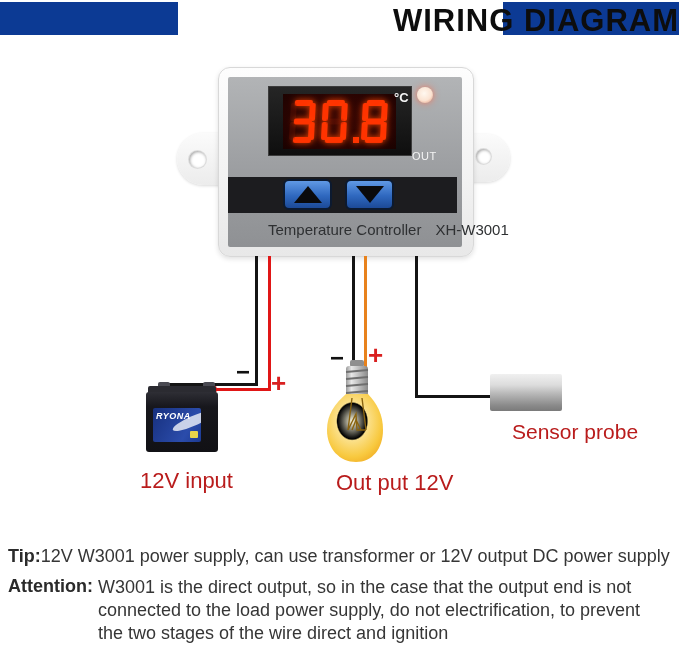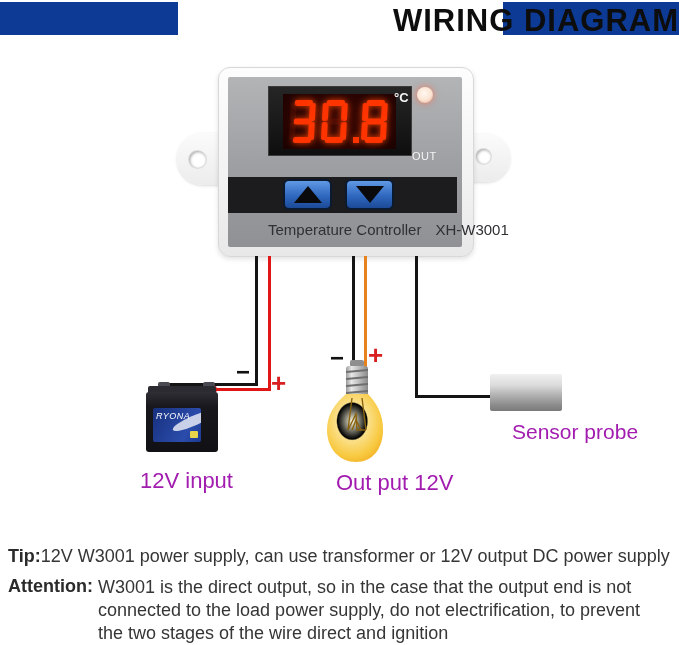--- a/index.html
+++ b/index.html
@@ -70,33 +70,33 @@
   .bat-term{position:absolute;top:0;width:12px;height:8px;background:#4a4a52;border-radius:2px;}
   .bat-term.neg{left:12px;}
   .bat-term.pos{left:57px;}
   .bat-body{position:absolute;left:0;top:10px;width:72px;height:60px;
             background:linear-gradient(180deg,#2e2e35 0%,#17171c 25%,#111115 100%);
             border-radius:3px;}
   .bat-label{position:absolute;left:7px;top:26px;width:48px;height:34px;overflow:hidden;
              background:linear-gradient(120deg,#17307e,#2b4cab 70%,#1c3a92);border-radius:2px;}
   .bat-swoosh{position:absolute;left:18px;top:8px;width:44px;height:10px;background:rgba(255,255,255,.75);
               transform:rotate(-24deg);border-radius:50%;}
-  .bat-brand{position:absolute;left:3px;top:3px;font-size:9px;font-weight:normal;font-style:italic;
+  .bat-brand{position:absolute;left:3px;top:3px;font-size:9px;font-weight:bold;font-style:italic;
              color:#ffffff;letter-spacing:.5px;}
   .bat-chip{position:absolute;right:3px;bottom:4px;width:8px;height:7px;background:#e8d44a;border-radius:1px;}
 
   
   .bulb-wrap{position:absolute;left:325px;top:358px;width:60px;height:106px;}
 
   
   .sensor{position:absolute;left:490px;top:374px;width:72px;height:37px;border-radius:2px;
           background:linear-gradient(180deg,#f0f0f0 0%,#dcdcdc 30%,#b5b5b5 55%,#8a8a8a 85%,#7a7a7a 100%);}
 
   
-  .caption{position:absolute;font-size:22px;color:#a21caf;}
+  .caption{position:absolute;font-size:22px;color:#b91c1c;}
 
   
   .notes{position:absolute;left:8px;top:546px;width:668px;font-size:18px;color:#363636;}
   .note-row{display:flex;align-items:flex-start;}
   .note-label{font-weight:bold;color:#2b2b2b;white-space:nowrap;}
   .tip-row{margin-bottom:9px;}
   .att-lines div{line-height:23px;}
   .att-lines{margin-left:5px;}
 </style>
 </head>

